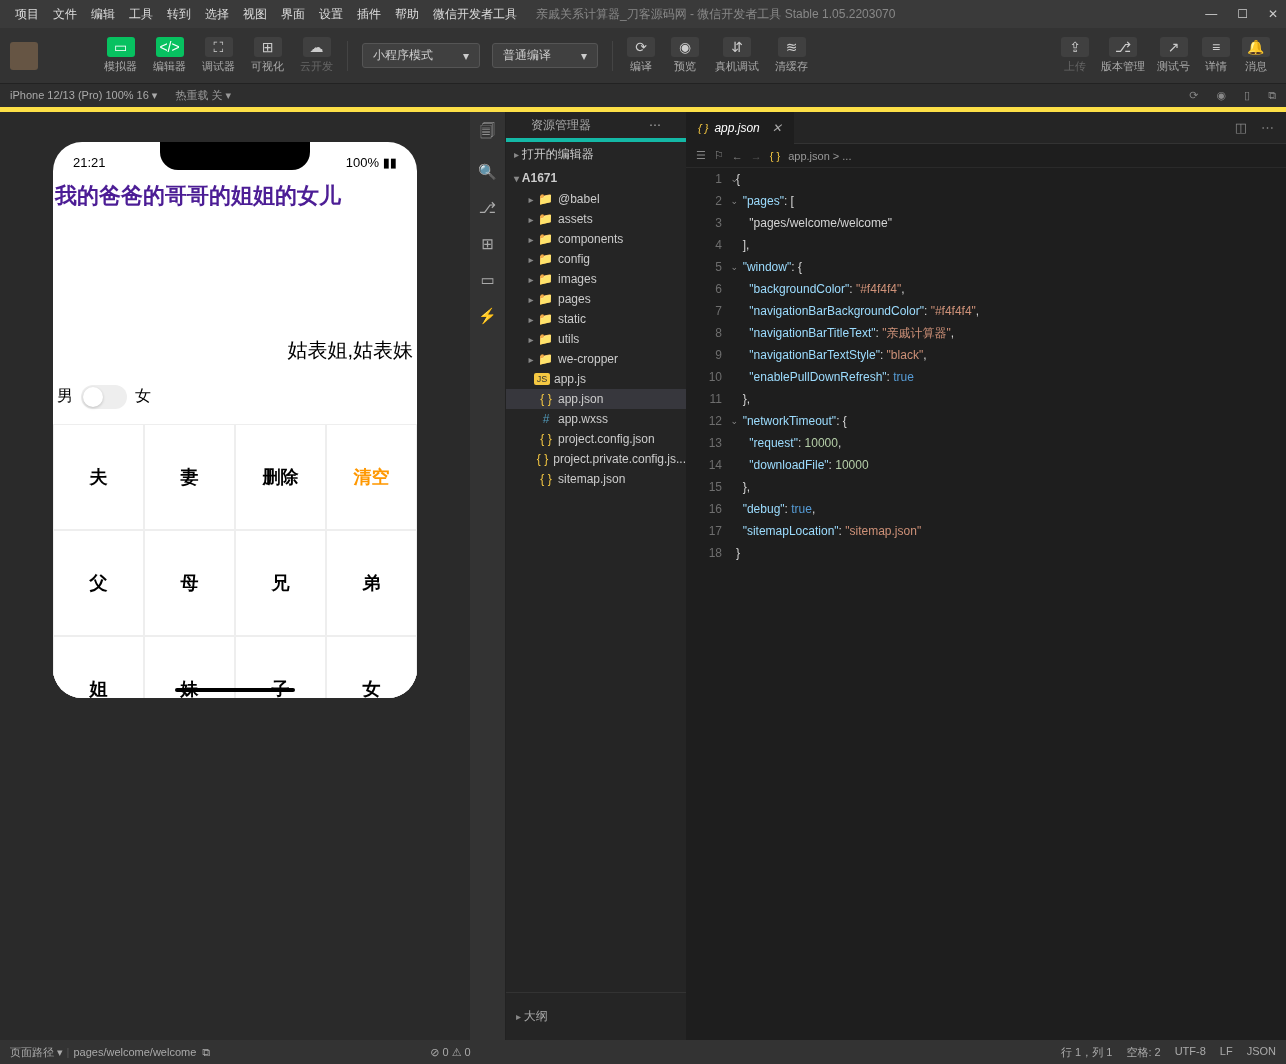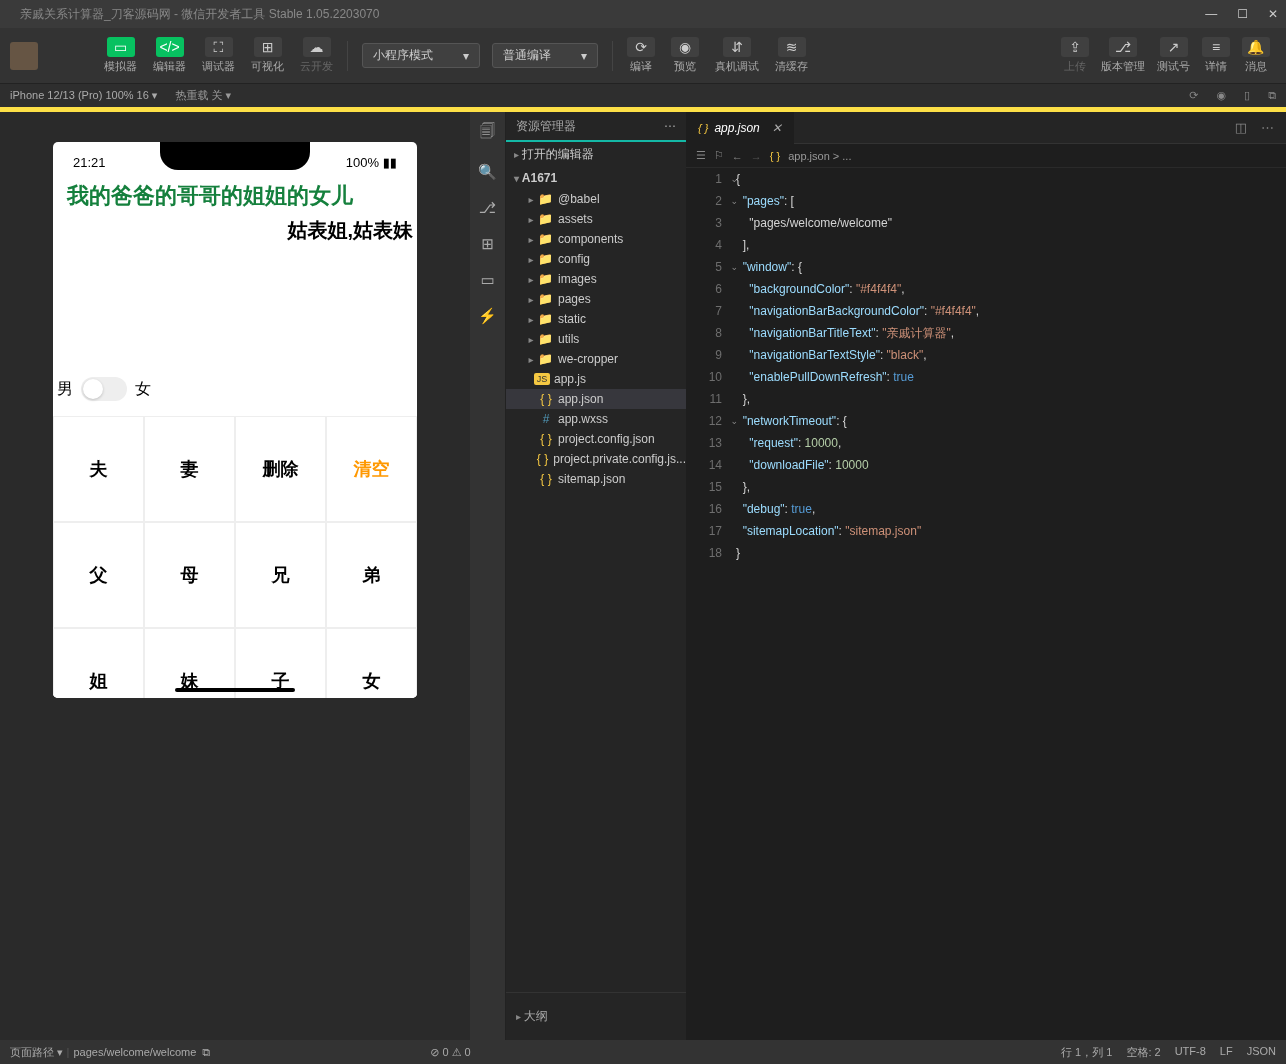--- a/index.html
+++ b/index.html
@@ -16,44 +16,44 @@
 .toolbar .tbtn .label{font-size:11px;color:#aaa}
 .toolbar .tbtn.green .icon{background:#07c160;color:#fff}
 .toolbar .dropdown{background:#404040;border:1px solid #555;border-radius:3px;padding:3px 10px;font-size:12px;color:#ccc;display:flex;align-items:center;gap:30px;margin:0 6px}
 .toolbar .right{margin-left:auto;display:flex;gap:0}
 .toolbar .sep{width:1px;height:30px;background:#444;margin:0 8px}
 .subbar{height:28px;background:#2e2e2e;display:flex;align-items:center;padding:0 10px;font-size:11px;color:#999;border-bottom:5px solid #fde047}
 .subbar .device{color:#aaa}
 .subbar .sbicons{margin-left:auto;display:flex;gap:18px;color:#888}
 .main{display:flex;height:calc(1064px - 28px - 56px - 28px - 24px)}
 .simulator{width:470px;background:#2a2a2a;display:flex;justify-content:center;padding-top:30px}
-.phone{width:364px;height:556px;background:#fff;border-radius:5px;position:relative;overflow:hidden}
+.phone{width:364px;height:556px;background:#fff;border-radius:29px;position:relative;overflow:hidden}
 .notch{position:absolute;top:0;left:50%;transform:translateX(-50%);width:150px;height:28px;background:#000;border-radius:0 0 18px 18px;z-index:10}
 .statusbar{height:40px;display:flex;align-items:center;justify-content:space-between;padding:0 20px;font-size:13px;color:#000;font-weight:500}
 .apphead{height:42px;display:flex;align-items:center;justify-content:center;position:relative;font-size:14px;color:#333}
 .apphead .capsule{position:absolute;right:10px;top:4px;width:78px;height:28px;border:1px solid #ddd;border-radius:14px;display:flex;align-items:center}
 .apphead .capsule .dots{flex:1;text-align:center;font-weight:bold;letter-spacing:-2px}
 .apphead .capsule .circ{flex:1;display:flex;align-items:center;justify-content:center}
 .apphead .capsule .circ::before{content:"";width:14px;height:14px;border:3px solid #000;border-radius:50%}
 .display{padding:0px 0;min-height:180px}
-.display .expr{font-size:22px;font-weight:bold;color:#15803d;padding:0 14px;line-height:1.3}
-.display .result{text-align:right;font-size:20px;font-weight:bold;color:#000;padding:6px 4px;}
+.display .expr{font-size:22px;font-weight:bold;color:#4c1d95;padding:0 2px;line-height:1.3}
+.display .result{text-align:right;font-size:20px;font-weight:normal;color:#000;padding:6px 4px;margin-top:120px}
 .gender{height:54px;display:flex;align-items:center;gap:8px;padding:0 4px;font-size:16px;color:#000}
 .gender .switch{width:46px;height:24px;background:#eee;border-radius:12px;position:relative}
 .gender .switch::after{content:"";position:absolute;left:2px;top:2px;width:20px;height:20px;background:#fff;border-radius:50%;box-shadow:0 1px 3px rgba(0,0,0,.2)}
 .keypad{background:#f0f0f0}
 .krow{display:flex}
 .kbtn{flex:1;height:106px;display:flex;align-items:center;justify-content:center;font-size:18px;font-weight:bold;color:#000;background:#fff;border:1px solid #eee;cursor:pointer}
 .kbtn.orange{color:#ff9800}
 .kbtn.eq{flex:2;background:#ff9500;color:#fff;font-size:24px}
 .homebar{position:absolute;bottom:6px;left:50%;transform:translateX(-50%);width:120px;height:4px;background:#000;border-radius:2px}
 .sidebar{width:36px;background:#333;display:flex;flex-direction:column;align-items:center;padding-top:8px;gap:18px;color:#aaa;border-right:1px solid #222}
 .sidebar .sicon{cursor:pointer;font-size:15px}
 .explorer{width:180px;background:#252525;display:flex;flex-direction:column;font-size:12px}
-.explorer .ehead{height:30px;display:flex;align-items:center;justify-content:space-between;padding:0 10px;color:#aaa;border-bottom:2px solid #14b8a6}
+.explorer .ehead{height:30px;display:flex;align-items:center;justify-content:space-between;padding:0 25px;color:#aaa;border-bottom:4px solid #14b8a6}
 .explorer .section{padding:4px 8px;color:#ccc;cursor:pointer}
 .explorer .tree{flex:1}
 .explorer .titem{display:flex;align-items:center;padding:3px 0;cursor:pointer;color:#ccc}
 .explorer .titem.selected{background:#37373d}
 .explorer .titem .arrow{width:14px;text-align:center;color:#888;font-size:10px}
 .explorer .titem .ficon{width:16px;margin-right:4px;text-align:center;font-size:12px}
 .explorer .fold-yellow{color:#dcb67a}
 .explorer .json-icon{color:#f5c842}
 .explorer .js-icon{color:#f5c842}
 .explorer .wxss-icon{color:#519aba}
@@ -71,20 +71,34 @@
 .gutter .fold{position:absolute;right:-2px;color:#888;font-size:9px}
 .codelines{flex:1;color:#d4d4d4;white-space:pre}
 .s{color:#ce9178}.k{color:#9cdcfe}.b{color:#569cd6}.n{color:#b5cea8}
 .statusbar-bottom{height:24px;background:#333;display:flex;align-items:center;padding:0 10px;font-size:11px;color:#aaa}
 .statusbar-bottom .sbr{margin-left:auto;display:flex;gap:14px}
 </style>
 </head>
 <body>
 
 <div class="titlebar">
+  <div class="menu" id="menubar">
+      <span>项目</span>
+      <span>文件</span>
+      <span>编辑</span>
+      <span>工具</span>
+      <span>转到</span>
+      <span>选择</span>
+      <span>视图</span>
+      <span>界面</span>
+      <span>设置</span>
+      <span>插件</span>
+      <span>帮助</span>
+      <span>微信开发者工具</span>
+    </div>
   <div class="title">亲戚关系计算器_刀客源码网 - 微信开发者工具 Stable 1.05.2203070</div>
   <div class="winbtns">
     <span>—</span>
     <span>☐</span>
     <span>✕</span>
   </div>
 </div>
 
 <div class="toolbar">
   <div class="avatar"></div>

